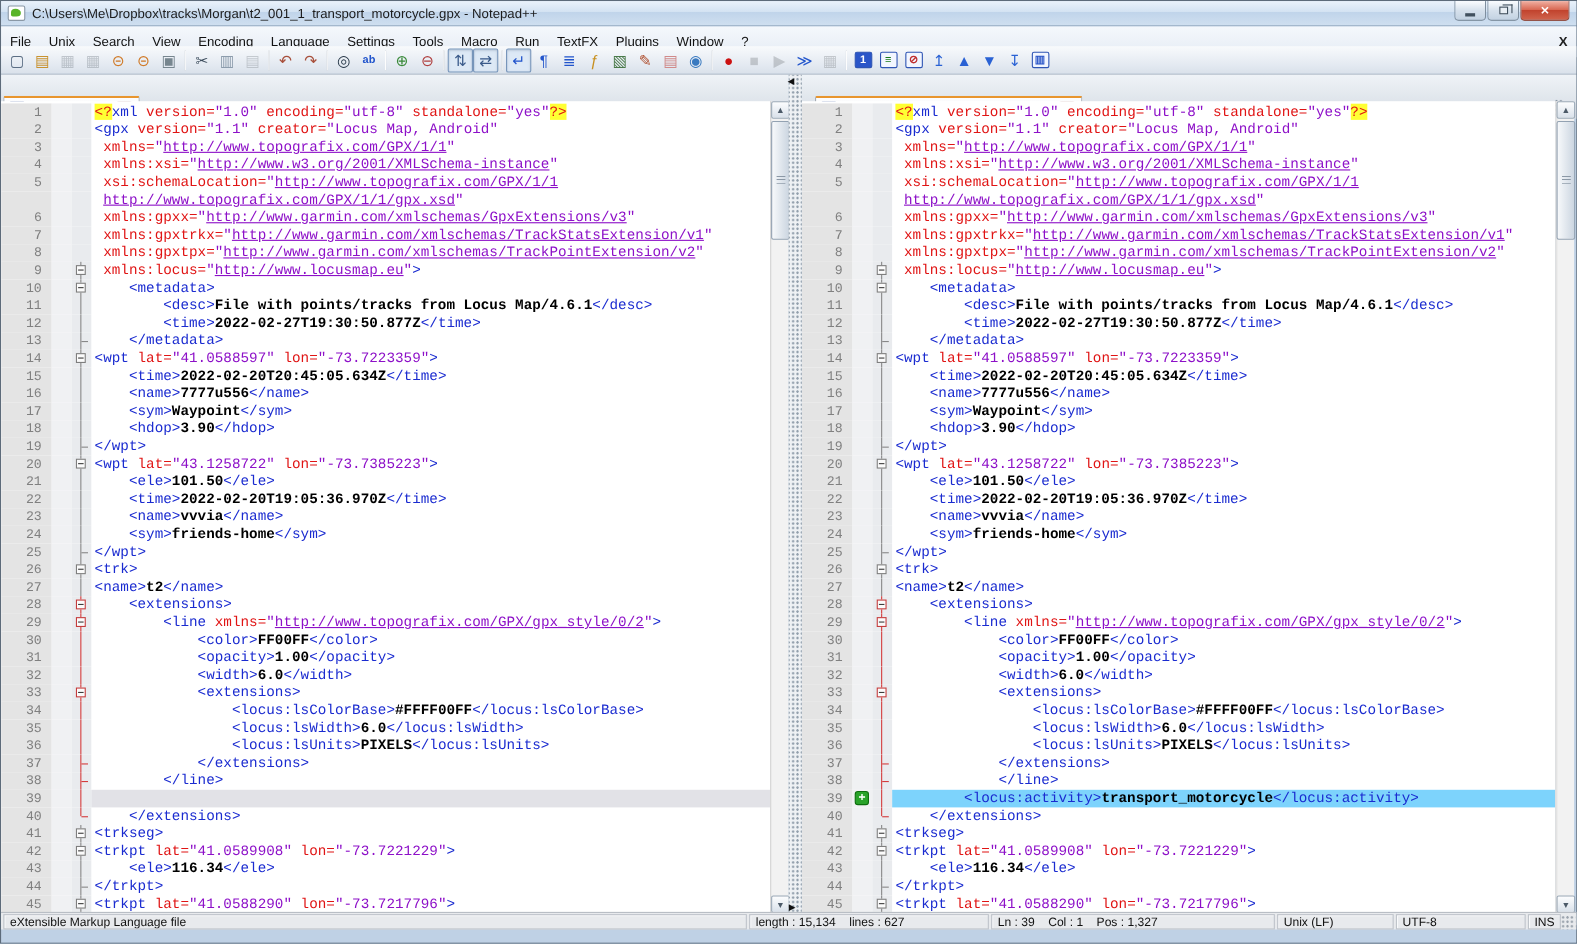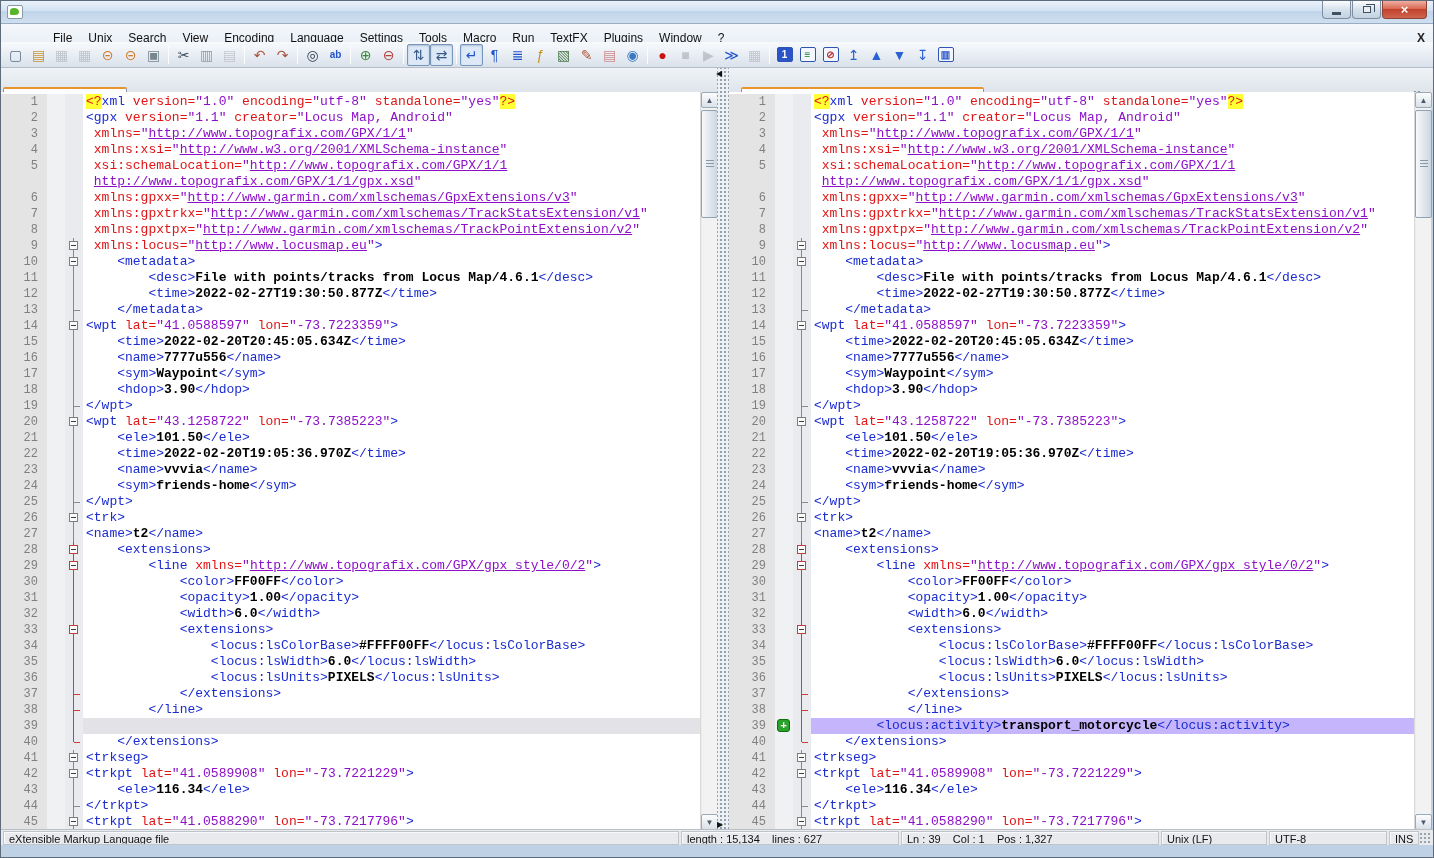--- a/index.html
+++ b/index.html
@@ -22,21 +22,21 @@
     display:flex; align-items:center; justify-content:center; font-size:11px; color:#30404e; }
   .wbtn .bar { width:9px; height:3px; background:#41505e; margin-top:7px; }
   .wbtn .rest { width:8px; height:7px; border:1px solid #41505e; position:relative; background:#e8eef4; }
   .wbtn .rest::before { content:""; position:absolute; left:2px; top:-3px; width:8px; height:7px;
     border:1px solid #41505e; border-bottom:none; border-left:none; }
   .wbtn.close { width:45px; background:linear-gradient(#f0b0a2,#d96a55 45%,#c1432e 50%,#d0644e);
     border-color:#8e4436; color:#fff; font-weight:bold; font-size:13px; }
 
   
   .menubar { position:absolute; left:1px; top:24px; width:1432px; height:28px;
-    background:linear-gradient(#f5f8fc,#e4ebf4); display:flex; align-items:center; font-size:12px; color:#111;padding-left:44px; }
+    background:linear-gradient(#f5f8fc,#e4ebf4); display:flex; align-items:center; font-size:12px; color:#111; }
   .menu-item { padding:1px 8px; white-space:pre; }
   .menu-close { position:absolute; right:8px; font-size:12px; font-weight:bold; color:#222; }
 
   
   .toolbar { position:absolute; left:1px; top:42px; width:1432px; height:26px;
     background:linear-gradient(#f8fafc,#e3e9f1 70%,#d9e1ea); border-bottom:1px solid #b6bfc9;
     display:flex; align-items:center; padding-left:3px; }
   .tbtn { width:23px; height:22px; display:inline-flex; align-items:center; justify-content:center;
     font-size:14px; line-height:1; border:1px solid transparent; border-radius:2px; margin-right:0px; }
   .tbtn.small-text { font-size:10px; font-weight:bold; }
@@ -83,21 +83,21 @@
     background-repeat:no-repeat; background-size:5px 1px; background-position:center; }
   .fbox.redbox { border-color:#c43c3c; }
   .fstub { position:absolute; left:9px; top:8px; width:6px; height:1px; background:#888888; }
   .fstub.redstub { background:#d43c3c; }
   .plus { position:absolute; left:2px; top:1px; width:13px; height:13px; background:#2aa32a;
     border:1px solid #0d6e0d; border-radius:3px; color:#ffffff; font-weight:bold; font-size:11px;
     display:flex; align-items:center; justify-content:center; line-height:1; }
   .code { flex:1; font-family:"Liberation Mono", monospace; font-size:13px; line-height:16px;
     white-space:pre; padding-left:3px; overflow:hidden; }
   .row.filler .code { background:#e2e2e7; }
-  .row.added .code { background:#c4b5fd; }
+  .row.added .code { background:#7dd3fc; }
   .s-t { color:#1a2bd0; }
   .s-a { color:#e01414; }
   .s-v { color:#8d10c8; }
   .s-u { color:#8d10c8; text-decoration:underline; }
   .s-x { color:#000000; font-weight:bold;margin-top:48px; }
   .s-w { color:#000000; }
   .s-p { color:#e01414; background:#ffff33; }
 
   
   .vscroll { position:absolute; top:92px; width:17px; height:738px; background:#f2f2f2;
@@ -133,20 +133,21 @@
   .sb-grip { position:absolute; right:1px; top:2px; width:13px; height:13px;
     background-image:radial-gradient(circle,#9aa3ad 1px,transparent 1.2px); background-size:4px 4px; }
 </style>
 </head>
 <body>
 
 <div class="frame"></div>
 
 <div class="titlebar">
   <div class="np-icon"></div>
+  <div class="title-text">C:\Users\Me\Dropbox\tracks\Morgan\t2_001_1_transport_motorcycle.gpx - Notepad++</div>
   <div class="win-controls">
     <div class="wbtn">
         <span class="bar"></span>
       </div>
     <div class="wbtn">
         <span class="rest"></span>
       </div>
     <div class="wbtn close">
         <span>×</span>
       </div>

